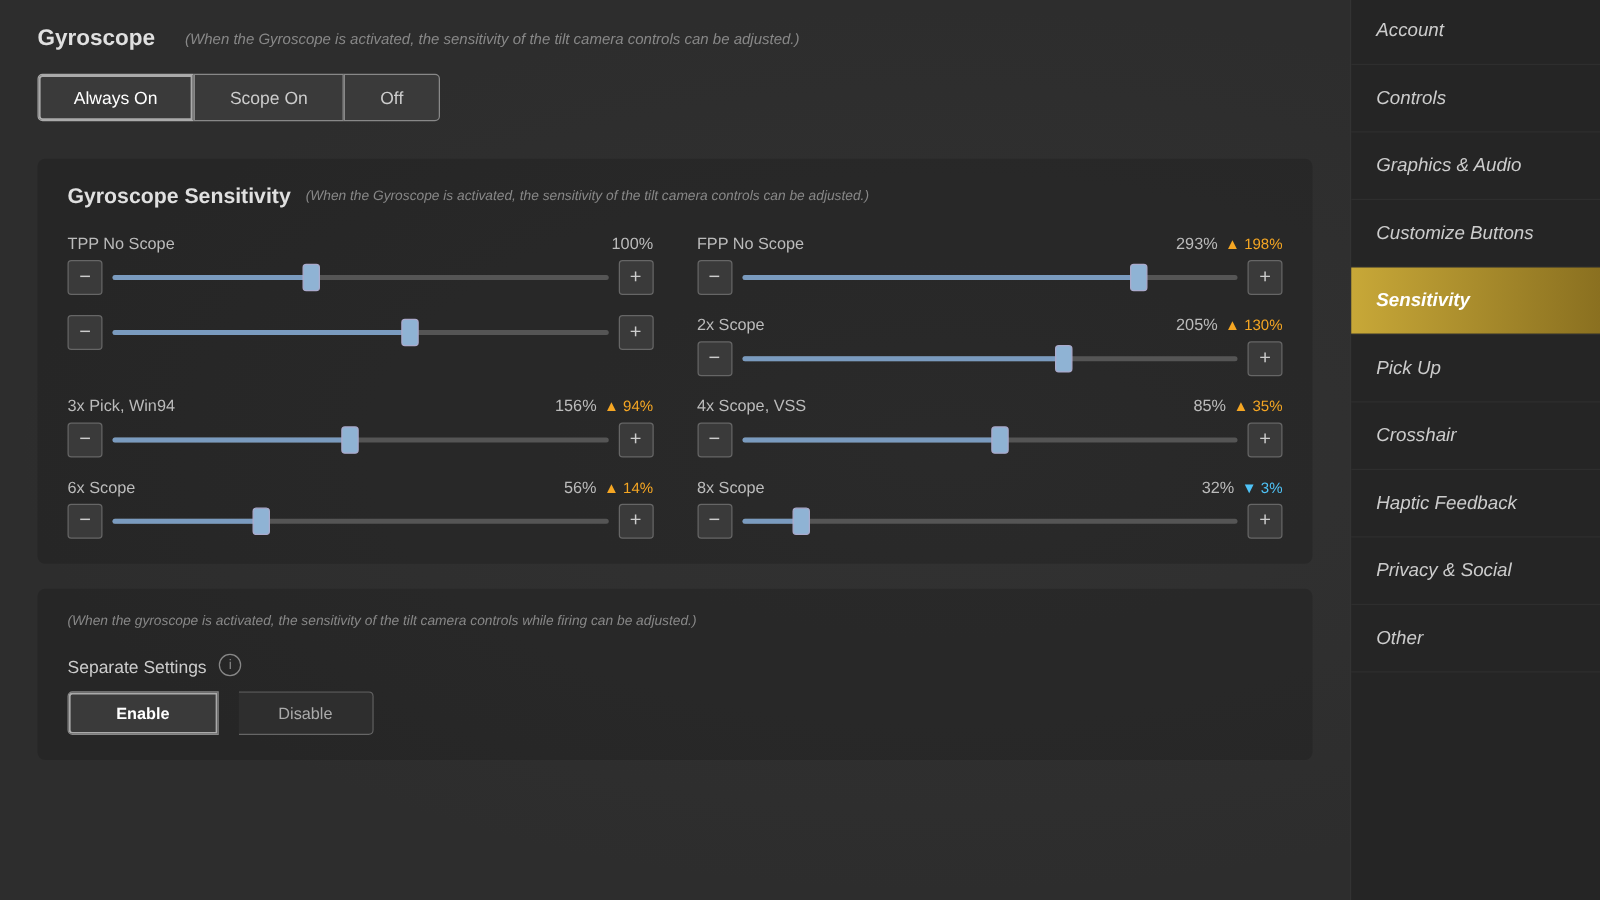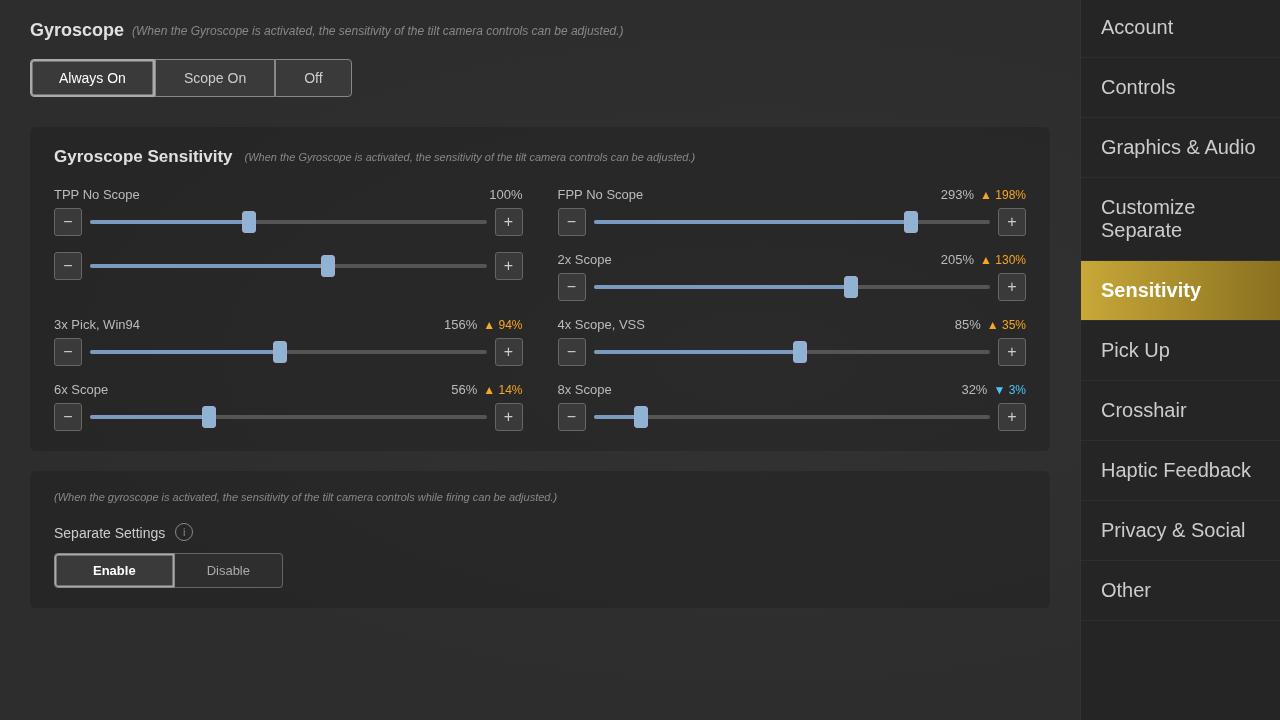--- a/index.html
+++ b/index.html
@@ -19,21 +19,21 @@
       background: #2d2d2d;
       padding: 20px 30px;
       overflow-y: auto;
       background-image: radial-gradient(ellipse at 70% 50%, rgba(80,80,80,0.15) 0%, transparent 70%);
     }
 
     
     .gyroscope-header {
       display: flex;
       align-items: center;
-      gap: 8px;
+      gap: 24px;
       margin-bottom: 18px;
     }
     .gyroscope-title {
       color: #e0e0e0;
       font-size: 18px;
       font-weight: bold;
     }
     .gyroscope-subtitle {
       color: #888;
       font-size: 12px;
@@ -203,21 +203,21 @@
       border-radius: 50%;
       display: flex;
       align-items: center;
       justify-content: center;
       color: #888;
       font-size: 11px;
       cursor: pointer;
     }
     .enable-disable-group {
       display: flex;
-      gap: 0;
+      gap: 16px;
       margin-top: 12px;
     }
     .enable-btn {
       background: #3a3a3a;
       border: 1.5px solid #888;
       color: #fff;
       padding: 9px 38px;
       font-size: 13px;
       font-weight: bold;
       cursor: pointer;
@@ -239,24 +239,25 @@
     .sidebar {
       width: 200px;
       background: #252525;
       border-left: 1px solid #333;
       display: flex;
       flex-direction: column;
     }
     .sidebar-item {
       padding: 18px 20px;
       color: #ccc;
-      font-size: 20px;
+      font-size: 15px;
       cursor: pointer;
       border-bottom: 1px solid #2e2e2e;
       transition: background 0.15s;
+      font-style: italic;
     }
     .sidebar-item.active {
       background: linear-gradient(90deg, #c8a838 0%, #8a7020 100%);
       color: #fff;
       font-weight: bold;
     }
     .sidebar-item:first-child {
       padding-top: 16px;
     }
   </style>
@@ -421,20 +422,20 @@
       <button class="enable-btn">Enable</button>
       <button class="disable-btn">Disable</button>
     </div>
   </div>
 </div>
 
 <div class="sidebar" id="sidebar">
 <div class="sidebar-item">Account</div>
     <div class="sidebar-item">Controls</div>
     <div class="sidebar-item">Graphics &amp; Audio</div>
-    <div class="sidebar-item">Customize Separate</div>
+    <div class="sidebar-item">Customize Buttons</div>
     <div class="sidebar-item active">Sensitivity</div>
     <div class="sidebar-item">Pick Up</div>
     <div class="sidebar-item">Crosshair</div>
     <div class="sidebar-item">Haptic Feedback</div>
     <div class="sidebar-item">Privacy &amp; Social</div>
     <div class="sidebar-item">Other</div>
   </div>
 
 </body></html>

